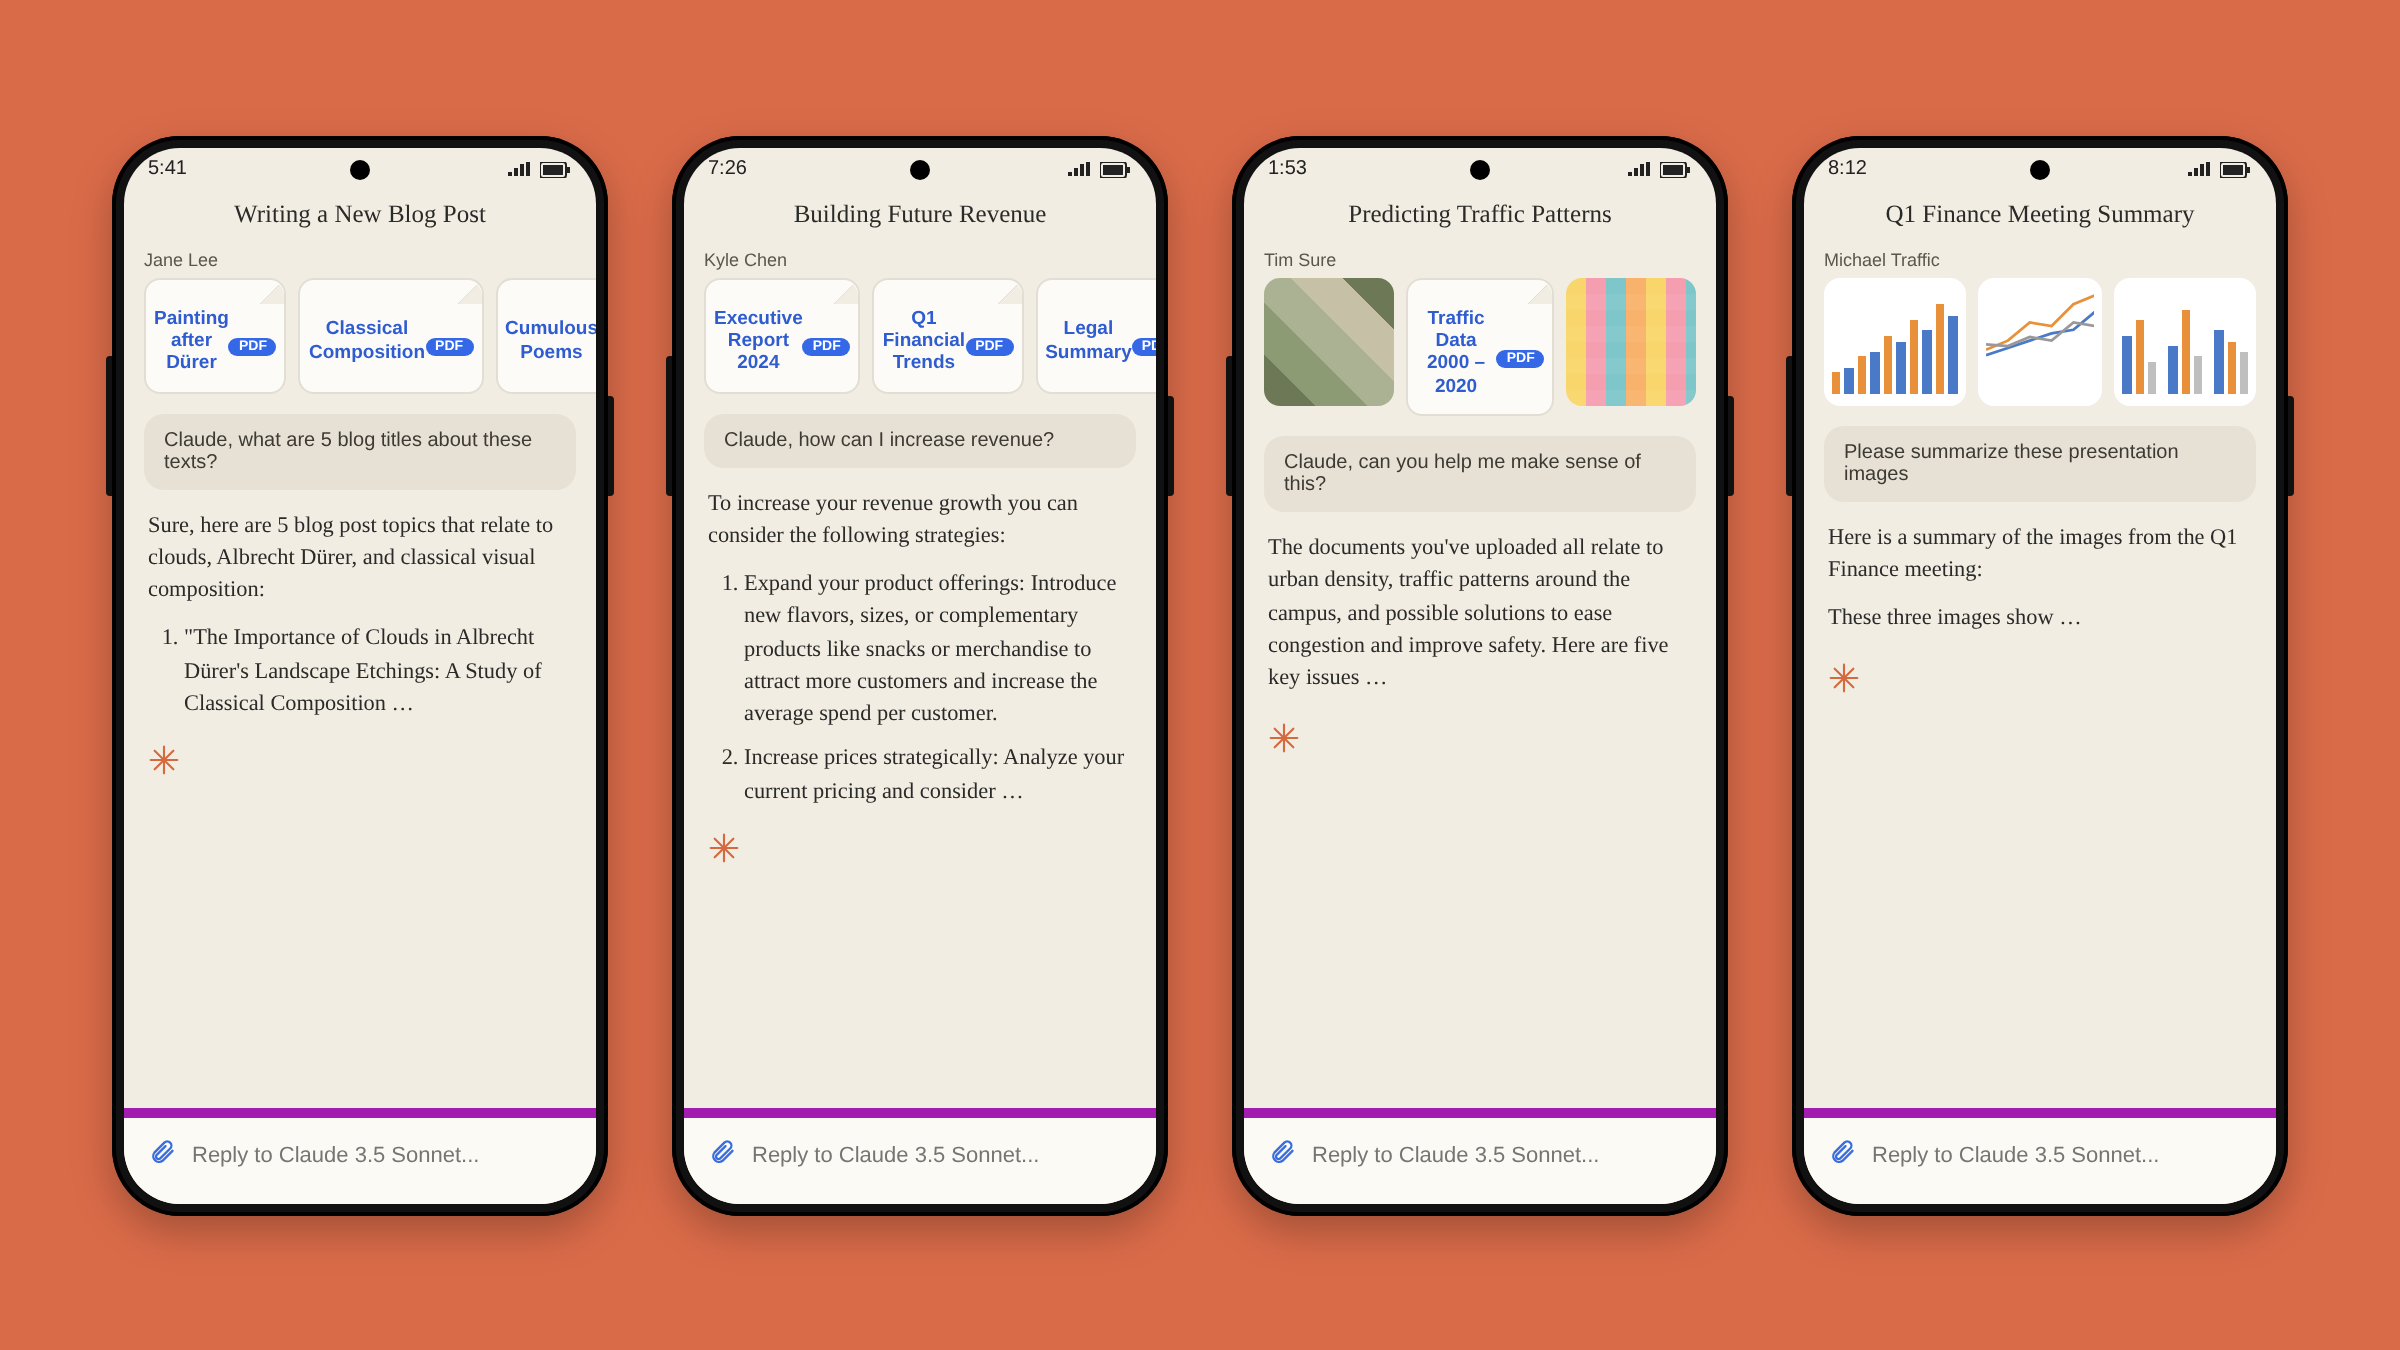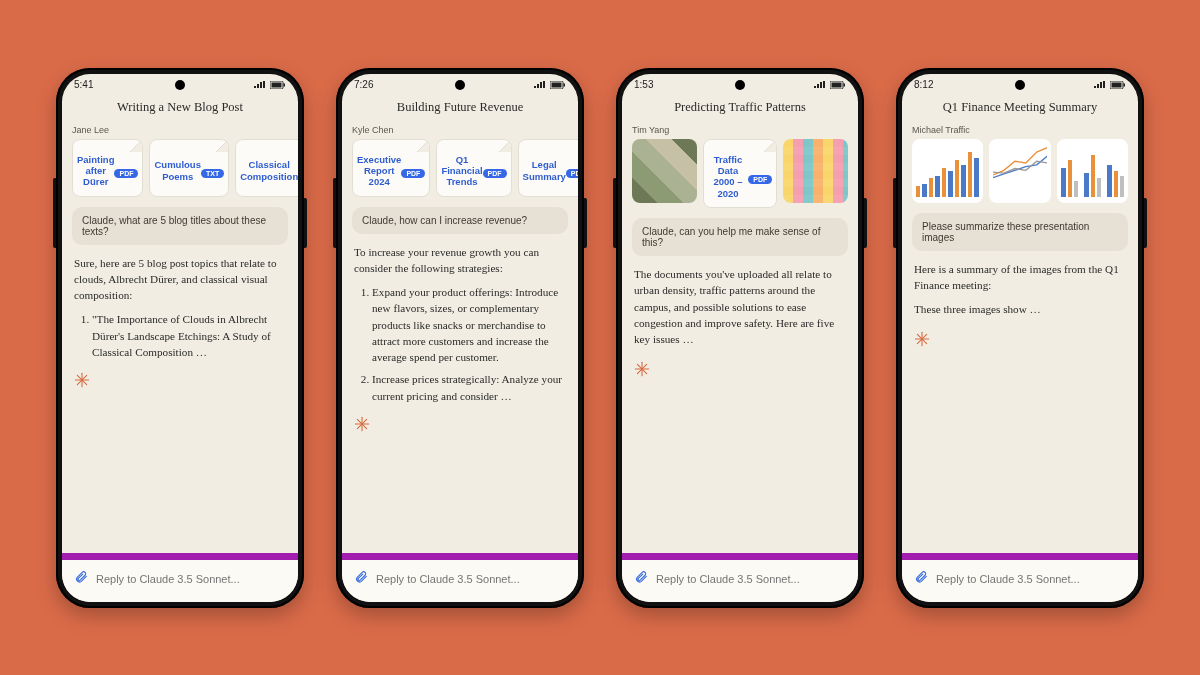--- a/index.html
+++ b/index.html
@@ -177,21 +177,21 @@
   .sparkle {
     margin: 6px 0 0 12px;
     width:16px; height:16px;
     color:#d66a3f;
   }
 
   
   .composer {
     margin-top:auto;
     background:#fcfaf4;
-    border-top:7px solid #a21caf;
+    border-top:5px solid #a21caf;
     display:flex;
     align-items:center;
     gap:8px;
     padding:10px 12px 14px;
   }
   .clip-icon { color:#3a6de0; flex-shrink:0; }
   .composer-input {
     flex:1;
     border:none; outline:none; background:transparent;
     font-family: -apple-system, Arial, sans-serif;
@@ -223,26 +223,26 @@
       </span>
     </div>
     <div class="chat-title">Writing a New Blog Post</div>
     <div class="author">Jane Lee</div>
     <div class="attachments">
       <div class="file-chip">
         <span class="fname">Painting after Dürer</span>
         <span class="badge">PDF</span>
       </div>
       <div class="file-chip">
+        <span class="fname">Classical Composition</span>
+        <span class="badge">PDF</span>
+      </div>
+      <div class="file-chip">
         <span class="fname">Cumulous Poems</span>
         <span class="badge">TXT</span>
-      </div>
-      <div class="file-chip">
-        <span class="fname">Classical Composition</span>
-        <span class="badge">PDF</span>
       </div>
     </div>
     <div class="user-msg">Claude, what are 5 blog titles about these texts?</div>
     <div class="assistant">
       <p>Sure, here are 5 blog post topics that relate to clouds, Albrecht Dürer, and classical visual composition:</p>
       <ol>
         <li>"The Importance of Clouds in Albrecht Dürer's Landscape Etchings: A Study of Classical Composition …</li>
       </ol>
     </div>
     <div class="sparkle">
@@ -341,21 +341,21 @@
         <span class="batt-icon">
             <svg width="16" height="8" viewBox="0 0 16 8">
               <rect x="0" y="0" width="13" height="8" rx="1.5" fill="none" stroke="#222" stroke-width="1"></rect>
               <rect x="1.5" y="1.5" width="10" height="5" fill="#222"></rect>
               <rect x="13.5" y="2.5" width="1.5" height="3" fill="#222"></rect>
             </svg>
           </span>
       </span>
     </div>
     <div class="chat-title">Predicting Traffic Patterns</div>
-    <div class="author">Tim Yang</div>
+    <div class="author">Tim Sure</div>
     <div class="attachments">
       <div class="img-chip thumb-aerial"></div>
       <div class="file-chip">
         <span class="fname">Traffic Data 2000 – 2020</span>
         <span class="badge">PDF</span>
       </div>
       <div class="img-chip thumb-sticky"></div>
     </div>
     <div class="user-msg">Claude, can you help me make sense of this?</div>
     <div class="assistant">

